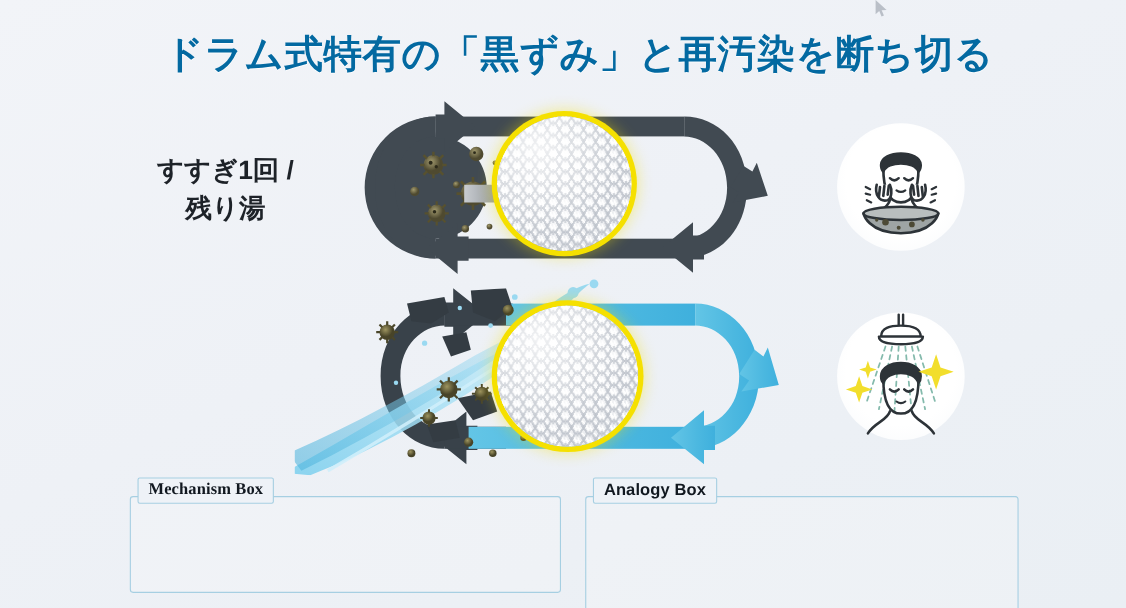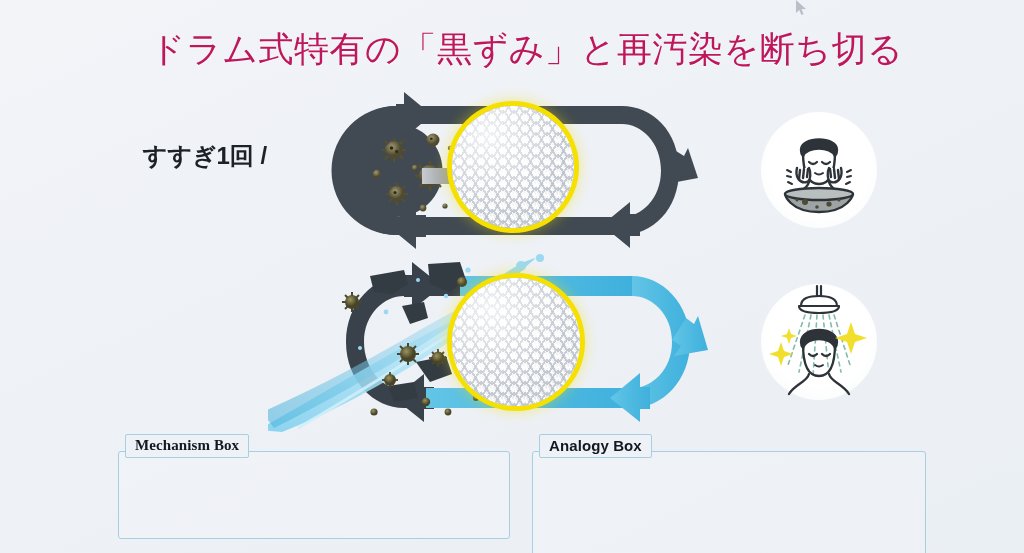--- a/index.html
+++ b/index.html
@@ -16,22 +16,22 @@
   
   .cursor-artifact {
     position: absolute; left: 795px; top: 0px;
     width: 14px; height: 16px; opacity: .45;
   }
 
   
   .title {
     position: absolute; left: 0; top: 26px; width: 1024px;
     text-align: center;
-    font-size: 35px; font-weight: normal; letter-spacing: .5px;
-    color: #be185d;
+    font-size: 35px; font-weight: bold; letter-spacing: .5px;
+    color: #0369a1;
     text-shadow: 0 1px 0 rgba(255,255,255,.75);
     padding-left: 29px;
   }
 
   
   .row-label {
     position: absolute; width: 230px; text-align: center;
     font-size: 24px; font-weight: bold; line-height: 1.42;
     color: #1d2228;
   }
@@ -111,20 +111,21 @@
 <body>
 
 <svg class="cursor-artifact" viewBox="0 0 14 16">
   <path d="M1 0 L1 13 L4.3 10 L6.4 15 L8.6 14 L6.5 9.3 L11 9 Z" fill="#7b8390"></path>
 </svg>
 
 <div class="title">ドラム式特有の「黒ずみ」と再汚染を断ち切る</div>
 
 <div class="row-label r1">
   <div>すすぎ1回 /</div>
+  <div>残り湯</div>
 </div>
 
 <div class="stage s1">
   <svg viewBox="0 0 420 150">
 
     <g fill="#414a52">
 
       <rect x="96" y="10" width="226" height="18"></rect>
 
       <rect x="96" y="121" width="226" height="18"></rect>

